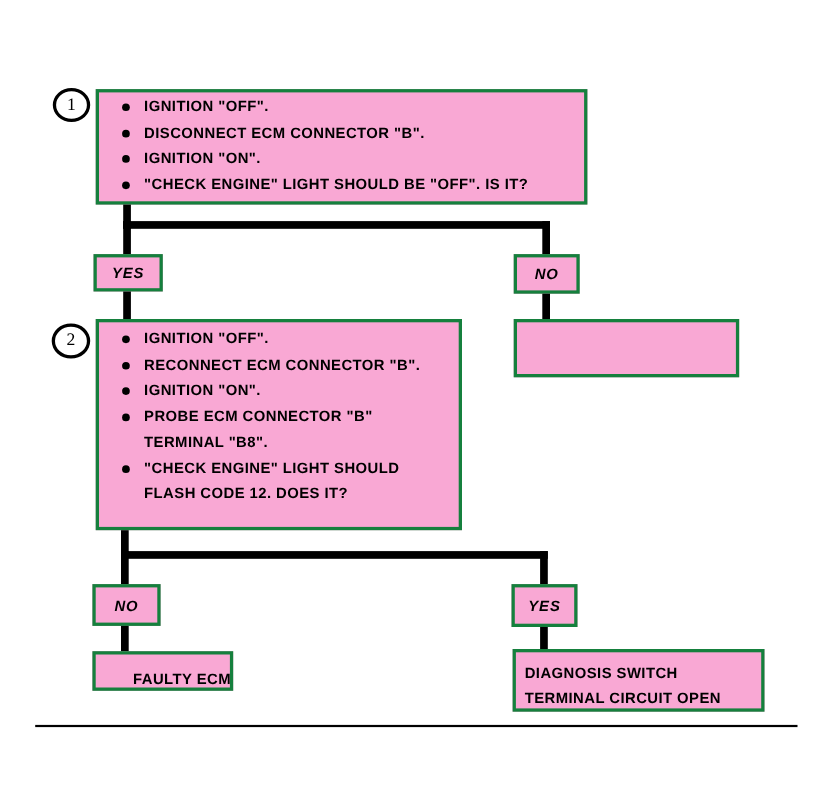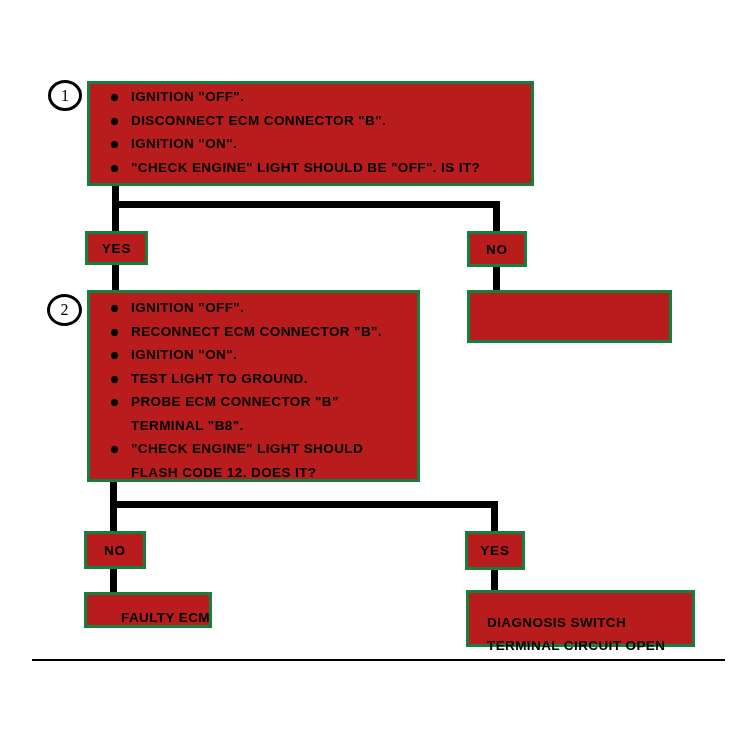--- a/index.html
+++ b/index.html
@@ -15,22 +15,23 @@
     width: 756px;
     height: 736px;
     background: #ffffff;
     overflow: hidden;
   }
 
   
   .box {
     position: absolute;
     border: 4px solid #15803d;
-    background: #b91c1c;
+    background: #f9a8d4;
     box-sizing: border-box;
+    font-style: italic;
   }
   .step-box {
     border-width: 3px;
   }
   .label-box {
     border-width: 3px;
     display: flex;
     align-items: center;
     justify-content: center;
   }
@@ -152,21 +153,20 @@
   <div class="step-circle" style="left:47px; top:294px; width:35px; height:32px;">
     <span>2</span>
   </div>
 
   <div class="box step-box" style="left:87px; top:290px; width:333px; height:192px;"></div>
 
   <ul class="bullet-list" style="left:105px; top:296px; width:310px;">
     <li class="bullet-item">IGNITION "OFF".</li>
     <li class="bullet-item">RECONNECT ECM CONNECTOR "B".</li>
     <li class="bullet-item">IGNITION "ON".</li>
-    <li class="bullet-item">TEST LIGHT TO GROUND.</li>
     <li class="bullet-item">PROBE ECM CONNECTOR "B"
 TERMINAL "B8".</li>
     <li class="bullet-item">"CHECK ENGINE" LIGHT SHOULD
 FLASH CODE 12.  DOES IT?</li>
   </ul>
 
   <div class="line-v" style="left:110px; top:482px; width:7px; height:24px;"></div>
   <div class="line-h" style="left:110px; top:501px; width:388px; height:7px;"></div>
   <div class="line-v" style="left:110px; top:501px; width:7px; height:31px;"></div>
   <div class="line-v" style="left:491px; top:501px; width:7px; height:31px;"></div>
@@ -179,18 +179,18 @@
     <span class="label-text">YES</span>
   </div>
 
   <div class="line-v" style="left:110px; top:569px; width:7px; height:25px;"></div>
   <div class="line-v" style="left:491px; top:570px; width:7px; height:22px;"></div>
 
   <div class="box result-box" style="left:84px; top:592px; width:128px; height:36px;"></div>
   <div class="result-text" style="left:95px; top:606px; width:115px;text-align:right;">FAULTY ECM</div>
 
   <div class="box result-box" style="left:466px; top:590px; width:229px; height:57px;"></div>
-  <div class="result-text" style="left:487px; top:600px; width:215px;margin-top:11px;">DIAGNOSIS SWITCH
+  <div class="result-text" style="left:477px; top:600px; width:215px;">DIAGNOSIS SWITCH
 TERMINAL CIRCUIT OPEN</div>
 
   <div class="footer-rule" style="left:32px; top:659px; width:693px; height:2px;"></div>
 
 </div>
 
 </body></html>

